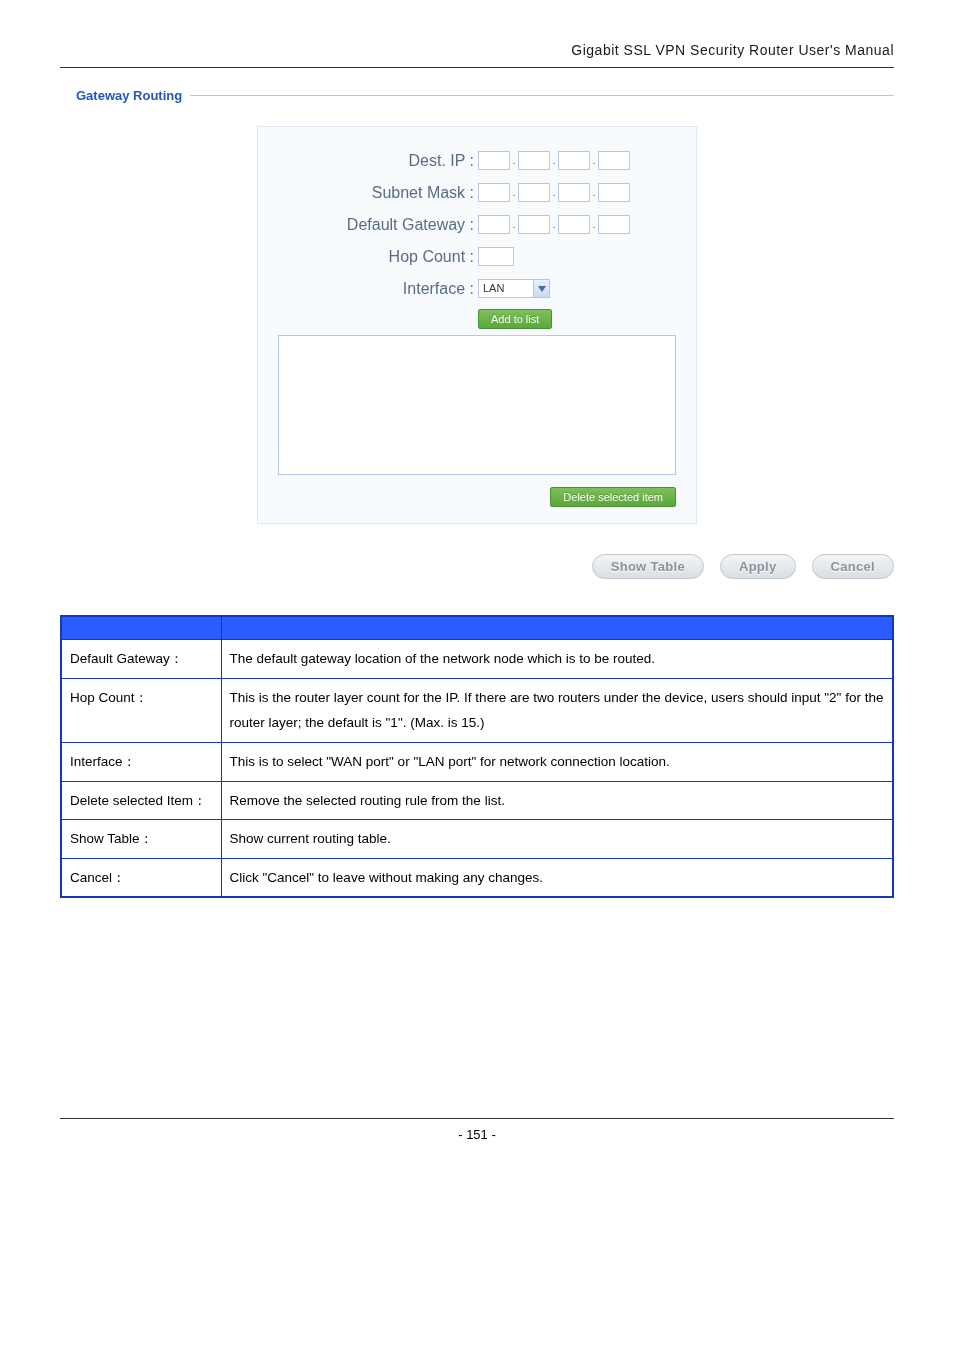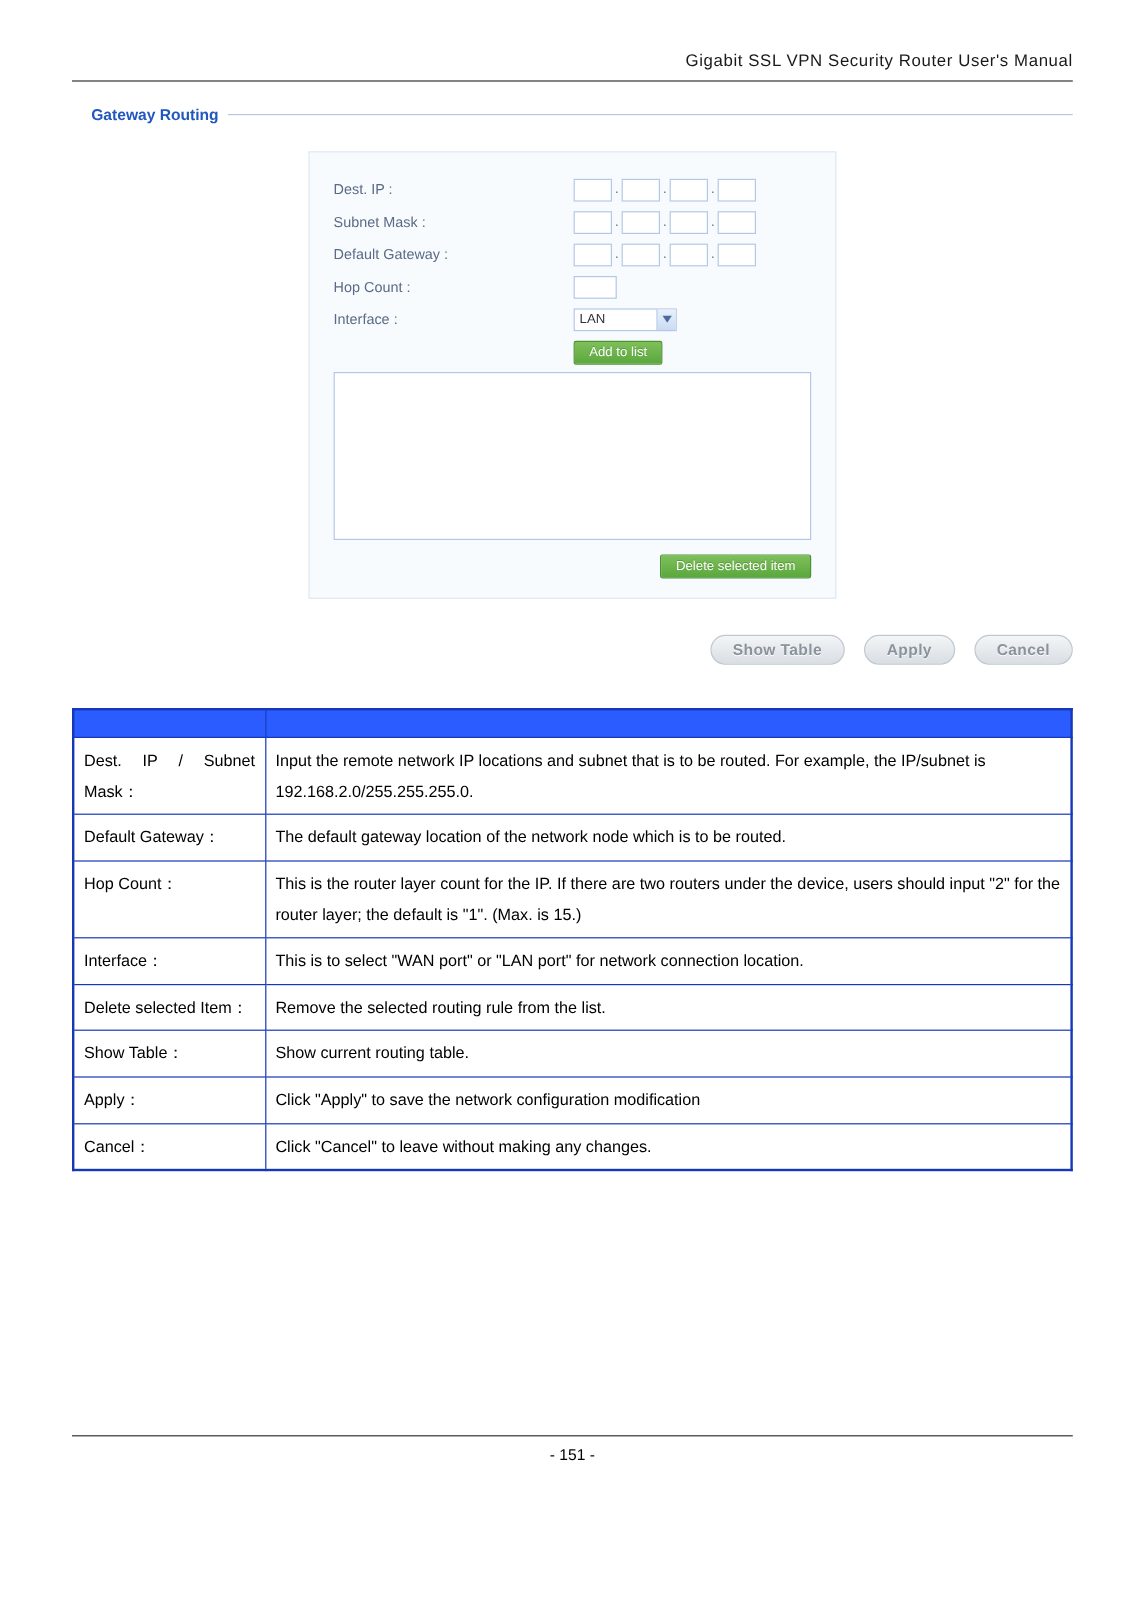--- a/index.html
+++ b/index.html
@@ -53,22 +53,23 @@
     width: 440px;
     padding: 22px 20px 16px 20px;
   }
   .form-row {
     display: flex;
     align-items: center;
     margin-bottom: 8px;
   }
   .form-label {
     width: 200px;
+    text-align: right;
     color: #5a6b85;
-    font-size: 12px;
+    font-size: 16px;
     padding-right: 4px;
   }
   .ip-inputs { display: flex; align-items: center; }
   .ip-box {
     width: 32px;
     height: 19px;
     border: 1px solid #b5c7e6;
     background: #fff;
     margin-right: 0;
   }
@@ -78,21 +79,21 @@
     color: #5a6b85;
     font-size: 11px;
   }
   .single-box {
     width: 36px;
     height: 19px;
     border: 1px solid #b5c7e6;
     background: #fff;
   }
   .select-box {
-    width: 86px;
+    width: 72px;
     height: 19px;
     border: 1px solid #b5c7e6;
     background: #fff;
     display: flex;
     align-items: center;
     justify-content: space-between;
     padding: 0 0 0 4px;
     font-size: 11px;
     color: #333;
   }
@@ -279,46 +280,38 @@
 
   <table class="info">
     <thead>
       <tr>
         <th class="col-item"></th>
         <th></th>
       </tr>
     </thead>
     <tbody id="table-body">
         <tr>
-          <td class="item-cell">Dest. IP / Subnet Mask：</td>
-          <td>Input the remote network IP locations and subnet that is to be routed. For example, the IP/subnet is 192.168.2.0/255.255.255.0.</td>
-        </tr>
-        <tr>
           <td class="item-cell">Default Gateway：</td>
           <td>The default gateway location of the network node which is to be routed.</td>
         </tr>
         <tr>
           <td class="item-cell">Hop Count：</td>
           <td>This is the router layer count for the IP. If there are two routers under the device, users should input "2" for the router layer; the default is "1". (Max. is 15.)</td>
         </tr>
         <tr>
           <td class="item-cell">Interface：</td>
           <td>This is to select "WAN port" or "LAN port" for network connection location.</td>
         </tr>
         <tr>
           <td class="item-cell">Delete selected Item：</td>
           <td>Remove the selected routing rule from the list.</td>
         </tr>
         <tr>
           <td class="item-cell">Show Table：</td>
           <td>Show current routing table.</td>
-        </tr>
-        <tr>
-          <td class="item-cell">Apply：</td>
-          <td>Click "Apply" to save the network configuration modification</td>
         </tr>
         <tr>
           <td class="item-cell">Cancel：</td>
           <td>Click "Cancel" to leave without making any changes.</td>
         </tr>
       </tbody>
   </table>
 
   <div class="footer-line">
     <span>- 151 -</span>

